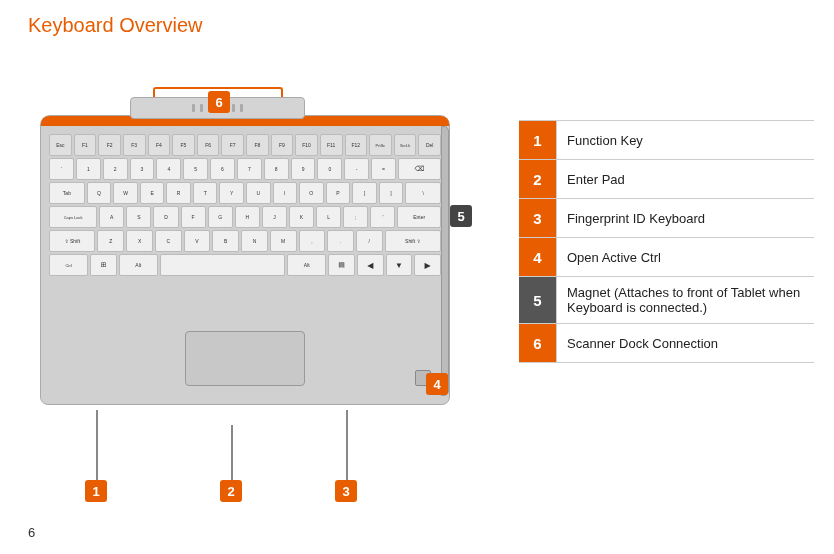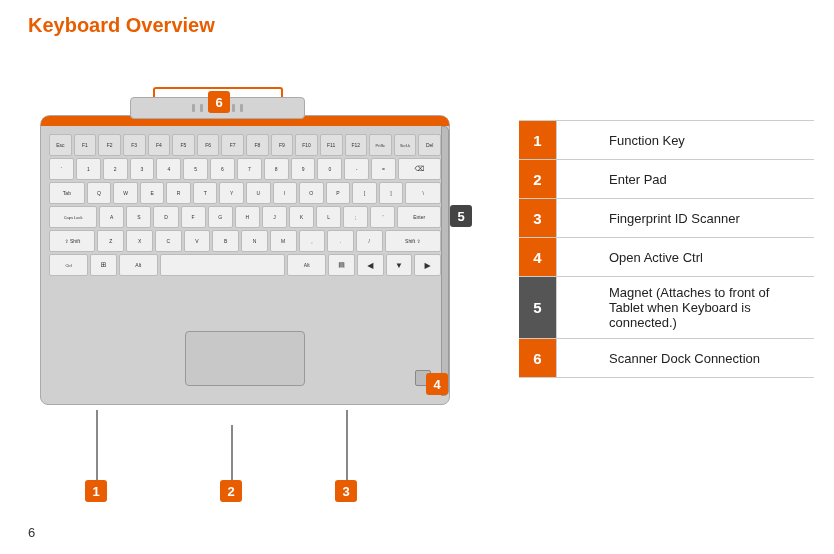--- a/index.html
+++ b/index.html
@@ -10,21 +10,21 @@
       font-family: Arial, sans-serif;
       overflow: hidden;
       position: relative;
     }
 
     .page-title {
       position: absolute;
       top: 14px;
       left: 28px;
       font-size: 20px;
-      font-weight: bold;
+      font-weight: normal;
       color: #e85d00;
     }
 
     .page-number {
       position: absolute;
       bottom: 14px;
       left: 28px;
       font-size: 13px;
       color: #333;
     }
@@ -188,21 +188,20 @@
       flex-shrink: 0;
     }
 
     .legend-text {
       flex: 1;
       padding: 8px 10px;
       font-size: 13px;
       color: #222;
       display: flex;
       align-items: center;
-      margin-left: 42px;
     }
 
     .num-orange { background: #e85d00; }
     .num-dark { background: #555; }
   </style>
 </head>
 <body>
 
 <div class="page-title">Keyboard Overview</div>
 
@@ -369,21 +368,21 @@
     <div class="legend-text">Function Key</div>
   </div>
 
   <div class="legend-row">
     <div class="legend-num num-orange">2</div>
     <div class="legend-text">Enter Pad</div>
   </div>
 
   <div class="legend-row">
     <div class="legend-num num-orange">3</div>
-    <div class="legend-text">Fingerprint ID Scanner</div>
+    <div class="legend-text">Fingerprint ID Keyboard</div>
   </div>
 
   <div class="legend-row">
     <div class="legend-num num-orange">4</div>
     <div class="legend-text">Open Active Ctrl</div>
   </div>
 
   <div class="legend-row">
     <div class="legend-num num-dark">5</div>
     <div class="legend-text">Magnet (Attaches to front of Tablet when Keyboard is connected.)</div>

